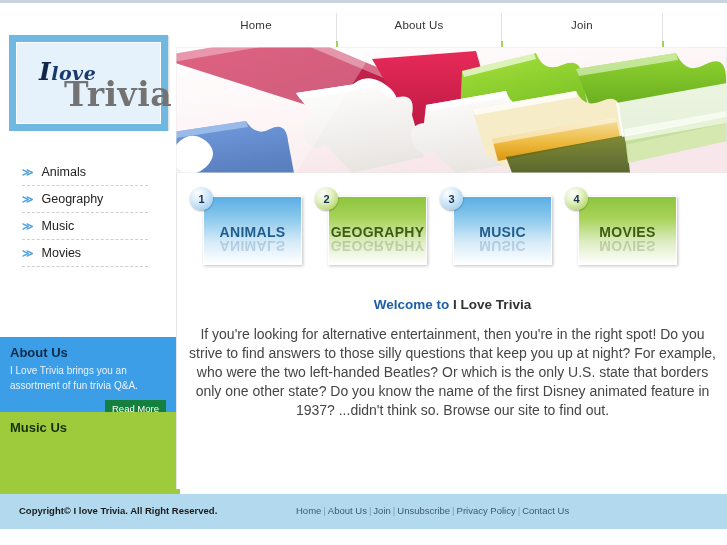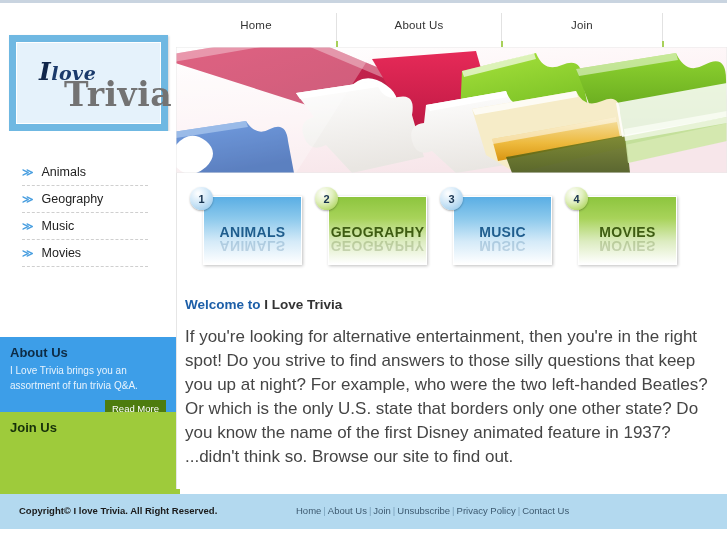--- a/index.html
+++ b/index.html
@@ -118,21 +118,21 @@
     font-family:"Liberation Sans", sans-serif;
   }
   .panel-btn-row { text-align:right; margin-top:5px; }
 
   #panel-about {
     top:206px; height:75px;
     background:#3d9ee8;
   }
   #panel-about .panel-title { color:#0d2b45; }
   #panel-about .panel-text { color:#e7f3fd; }
-  #panel-about .panel-btn { background:#4d7c0f; }
+  #panel-about .panel-btn { background:#15803d; }
 
   #panel-join {
     top:281px; height:77px;
     background:#9ecb3b;
   }
   #panel-join .panel-title { color:#16300a; }
   #panel-join .panel-text { color:#1d3a10; }
   #panel-join .panel-btn { background:#4a6b1c; }
 
   
@@ -181,25 +181,26 @@
   }
   .card-box.blue .card-txt-refl { color:#1f5d8d; }
   .card-box.green .card-txt-refl { color:#3e5c12; }
 
   #welcome {
     position:absolute; left:8px; top:124px; width:535px;
   }
   #welcome h2 {
     font-size:13.5px; font-weight:bold; color:#333333;
     margin-bottom:13px;
+    text-align:center;
   }
   #welcome h2 .accent { color:#1d5fa8; }
   #welcome p {
-    font-size:17px; color:#454545; line-height:24px;
-    text-align:left;
+    font-size:14px; color:#454545; line-height:19px;
+    text-align:center;
   }
 
   
   #greenbar {
     position:absolute; left:0; top:489px; width:180px; height:5px;
     background:#9ecb3b;
   }
   #footer {
     position:absolute; left:0; top:494px; width:727px; height:35px;
     background:#b3d9ef;
@@ -355,21 +356,21 @@
 
     <div class="panel" id="panel-about">
       <div class="panel-title">About Us</div>
       <div class="panel-text">I Love Trivia brings you an assortment of fun trivia Q&amp;A.</div>
       <div class="panel-btn-row">
         <span class="panel-btn">Read More</span>
       </div>
     </div>
 
     <div class="panel" id="panel-join">
-      <div class="panel-title">Join Us</div>
+      <div class="panel-title">Music Us</div>
     </div>
   </div>
 
   <div id="main">
 
     <div id="cards">
       <div class="card-wrap" style="left:13px">
         <div class="card-badge badge-blue">1</div>
         <div class="card-box blue">
           <div class="card-txt">ANIMALS</div>

